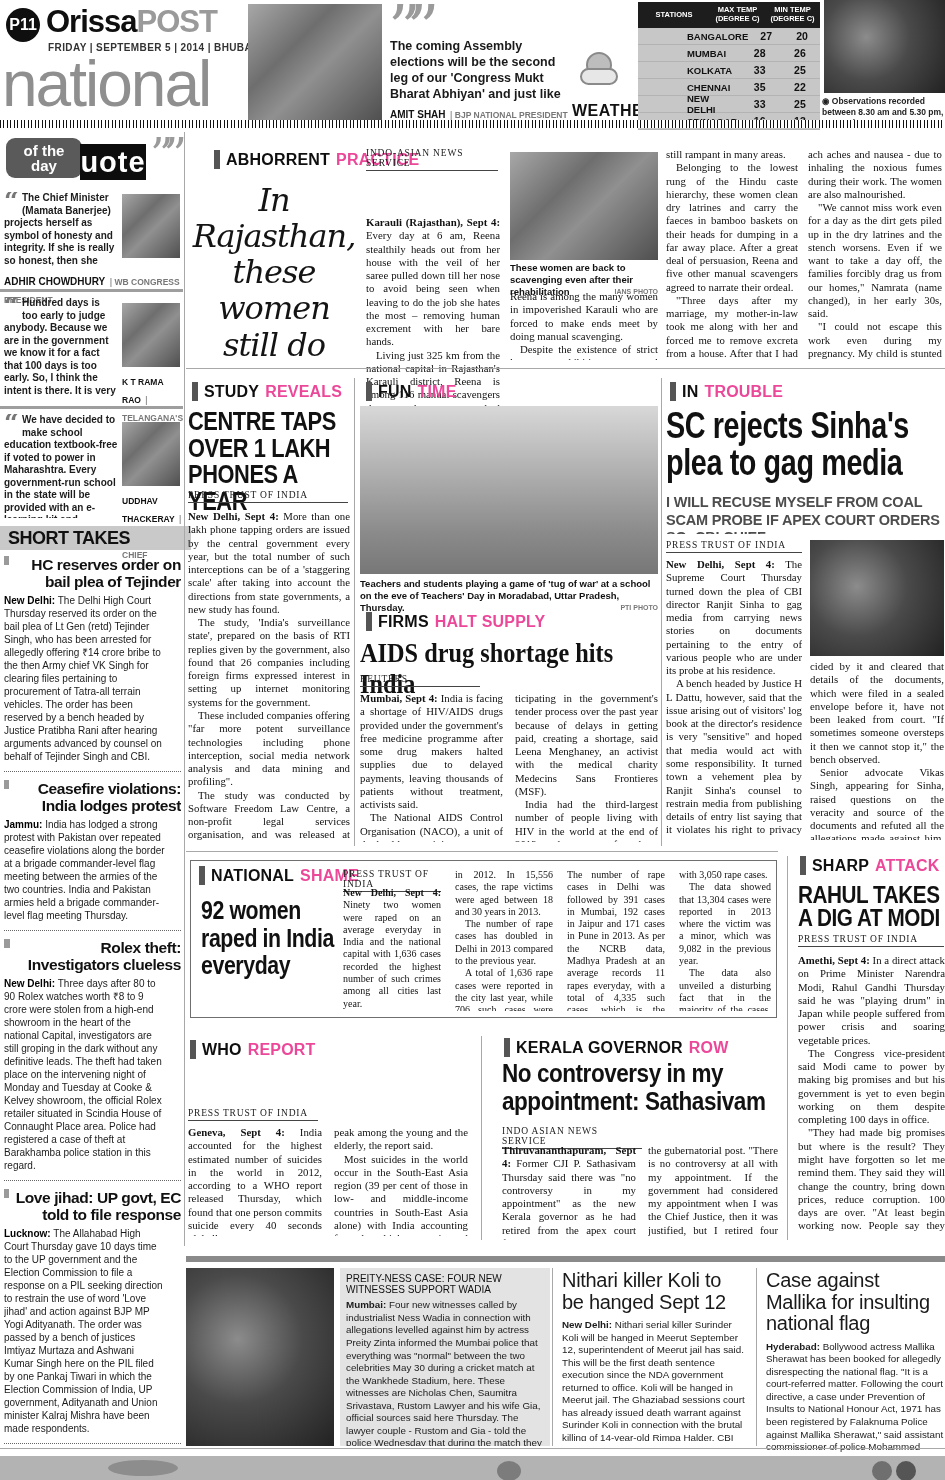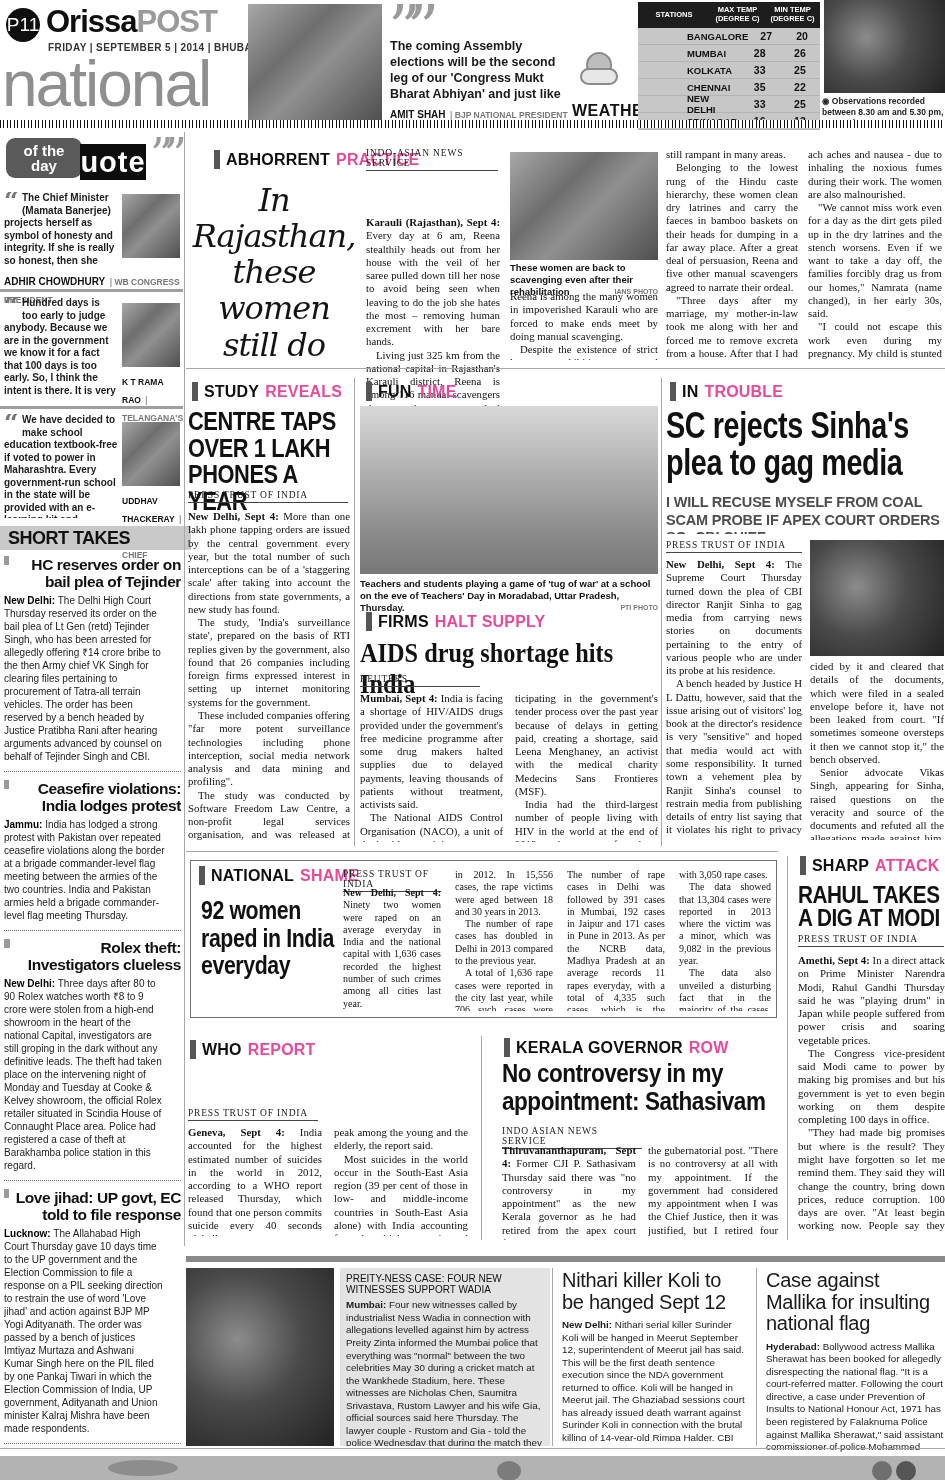--- a/index.html
+++ b/index.html
@@ -2,21 +2,21 @@
 <html><head>
 <meta charset="utf-8">
 <style>
   html,body{margin:0;padding:0;background:#e8e8e8;}
   #page{position:relative;width:945px;height:1480px;background:#fff;overflow:hidden;
         font-family:"Liberation Sans",sans-serif;color:#111;}
   .abs{position:absolute;}
   .ov{overflow:hidden;}
   
   .badge{width:34px;height:34px;border-radius:50%;background:#0f0f0f;color:#fff;
-         font-weight:normal;font-size:19px;display:flex;align-items:center;justify-content:center;}
+         font-weight:bold;font-size:16px;display:flex;align-items:center;justify-content:center;}
   .brand{font-size:31px;font-weight:bold;letter-spacing:-1px;color:#0f0f0f;line-height:1;}
   .brand .b2{color:#9a9a9a;}
   .dateline{font-size:10px;font-weight:bold;color:#333;letter-spacing:.4px;}
   .section-title{font-size:64px;color:#8f8f8f;letter-spacing:-2px;line-height:1;}
   .photo{background:linear-gradient(135deg,#a8a8a8 0%,#6e6e6e 35%,#909090 55%,#4f4f4f 100%);}
   .photo-dark{background:radial-gradient(circle at 35% 40%,#8c8c8c 0%,#4a4a4a 45%,#222 100%);}
   .photo-light{background:linear-gradient(180deg,#d8d8d8 0%,#aaa 45%,#8b8b8b 75%,#777 100%);}
   .mq-mark{font-family:"DejaVu Serif",serif;font-size:64px;color:#9a9a9a;line-height:1;}
   .mq-mark::before{content:"\201D\201D";letter-spacing:-14px;}
   .mq-text{font-size:12.5px;font-weight:bold;line-height:1.28;color:#1a1a1a;}

